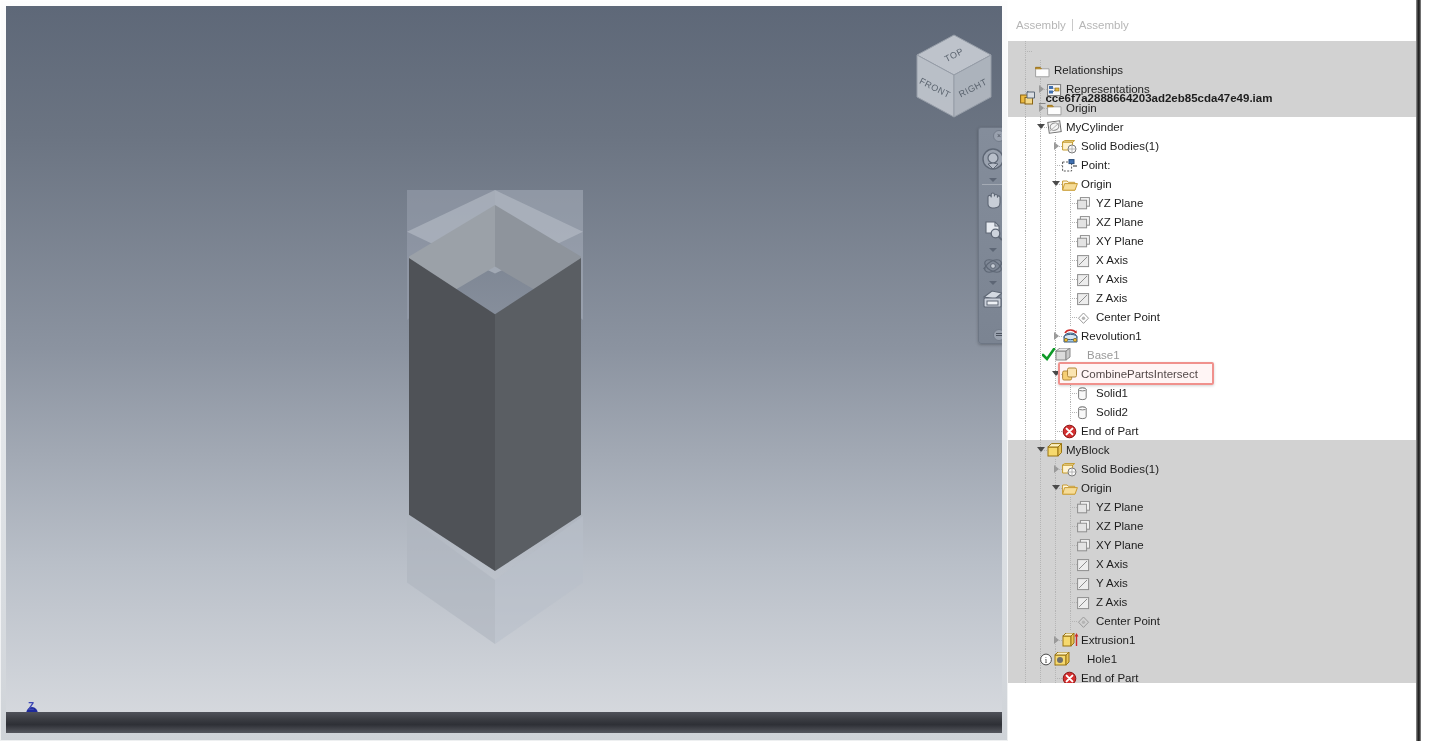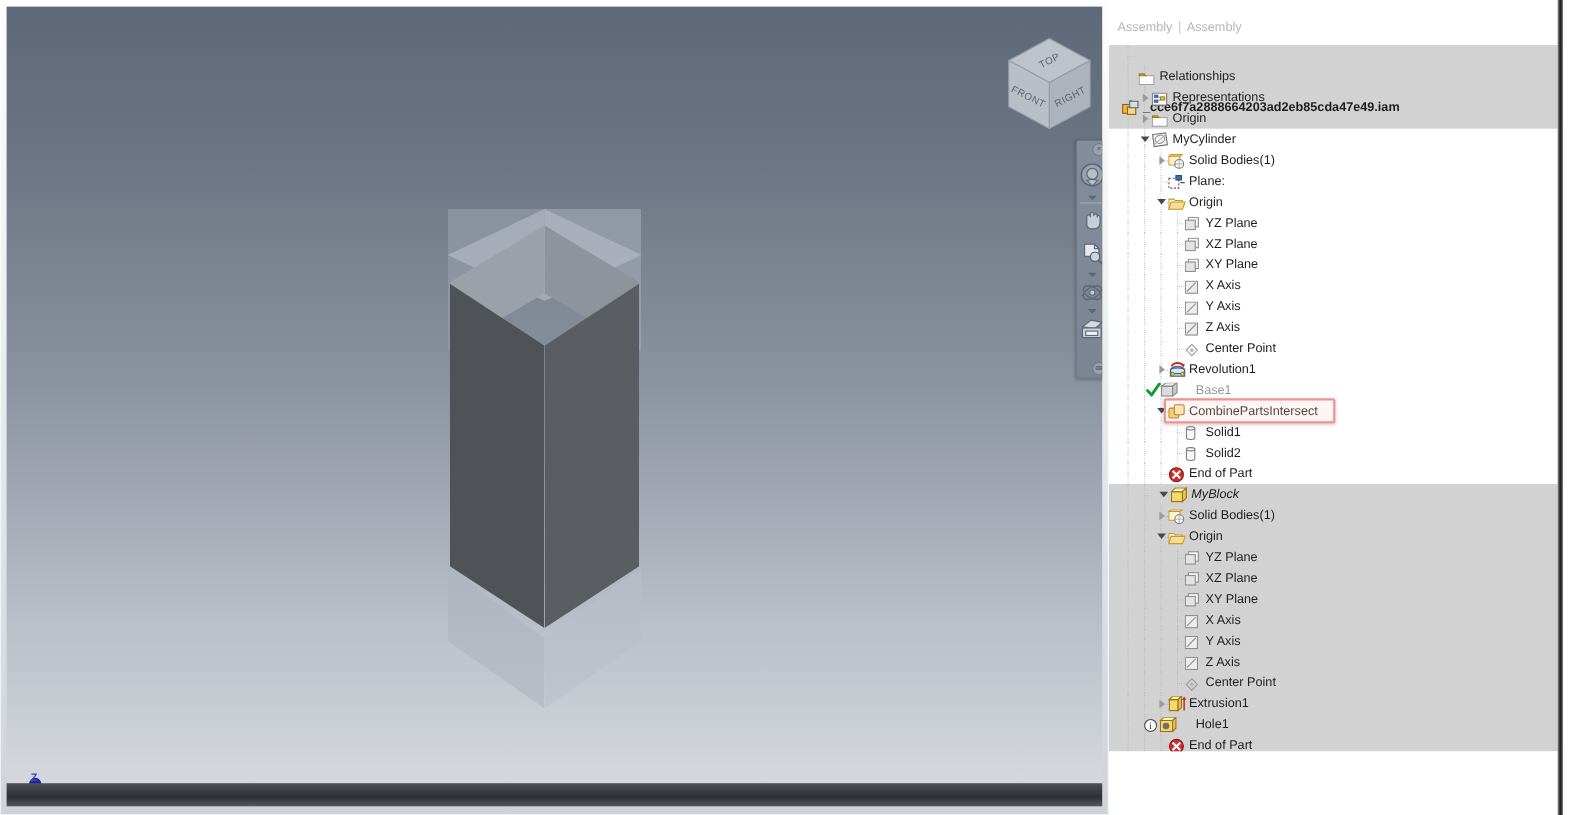--- a/index.html
+++ b/index.html
@@ -436,21 +436,21 @@
         </div>
         <div class="row" style="position: absolute; left: 42px; top: 114px;">
           <span class="twisty"></span>
           <span class="ico">
             <svg width="16" height="14" viewBox="0 0 16 14" style="position:absolute;left:0;top:2px">
               <rect x="0.6" y="3" width="9" height="9" fill="none" stroke="#5a5a5a" stroke-dasharray="2 1.4"></rect>
               <rect x="7" y="0.6" width="5" height="4" fill="#3f6fb0" stroke="#274c7c"></rect>
               <line x1="11" y1="7" x2="15" y2="7" stroke="#4a4a4a" stroke-width="1.2"></line>
             </svg>
           </span>
-          <span class="lbl">Plane:</span>
+          <span class="lbl">Point:</span>
         </div>
         <div class="row" style="position: absolute; left: 42px; top: 133px;">
           <span class="twisty open"></span>
           <span class="ico">
             <svg width="16" height="13" viewBox="0 0 16 13" style="position:absolute;left:0;top:3px">
               <path d="M0.6 2 h4.6 l1.1 1.3 h6.4 v7.6 h-12.1 z" fill="#fff6dd" stroke="#c89b32"></path>
               <path d="M2.6 4.6 h12.8 l-2.4 6.6 h-12.4 z" fill="#f6dc97" stroke="#c89b32"></path>
             </svg>
           </span>
           <span class="lbl">Origin</span>
@@ -585,21 +585,21 @@
         <div class="row" style="position: absolute; left: 42px; top: 380px;">
           <span class="twisty"></span>
           <span class="ico">
             <svg width="15" height="15" viewBox="0 0 15 15" style="position:absolute;left:0;top:1px">
               <circle cx="7.5" cy="7.5" r="6.3" fill="#d42f2f" stroke="#8b1414" stroke-width="1"></circle>
               <path d="M4.6 4.6 L10.4 10.4 M10.4 4.6 L4.6 10.4" stroke="#fff" stroke-width="2" stroke-linecap="round"></path>
             </svg>
           </span>
           <span class="lbl">End of Part</span>
         </div>
-        <div class="row" style="position: absolute; left: 44px; top: 399px; font-style: italic;">
+        <div class="row" style="position: absolute; left: 27px; top: 399px;">
           <span class="twisty open"></span>
           <span class="ico">
             <svg width="17" height="15" viewBox="0 0 17 15" style="position:absolute;left:0;top:1px">
               <rect x="1" y="4" width="10" height="9" fill="#f6d96e" stroke="#9a7512"></rect>
               <path d="M1 4 L4.5 0.6 L14.5 0.6 L11 4 Z" fill="#fdf2c4" stroke="#9a7512"></path>
               <path d="M11 4 L14.5 0.6 L14.5 9.6 L11 13 Z" fill="#e8c456" stroke="#9a7512"></path>
             </svg>
           </span>
           <span class="lbl">MyBlock</span>
         </div>

